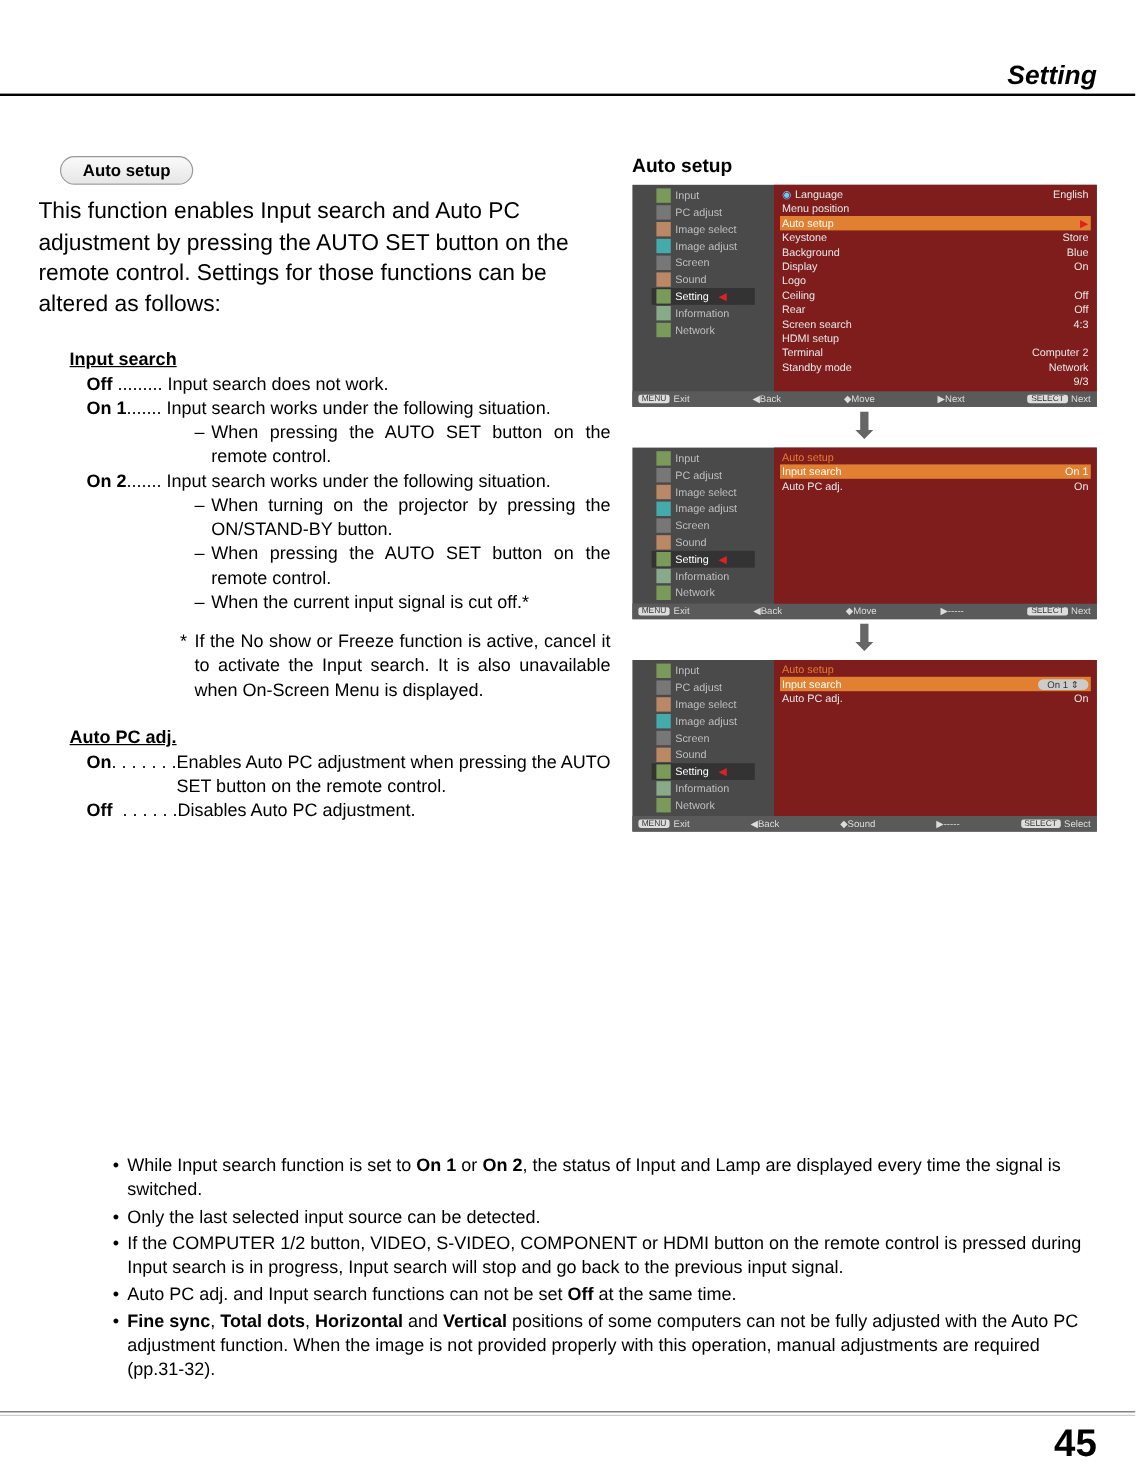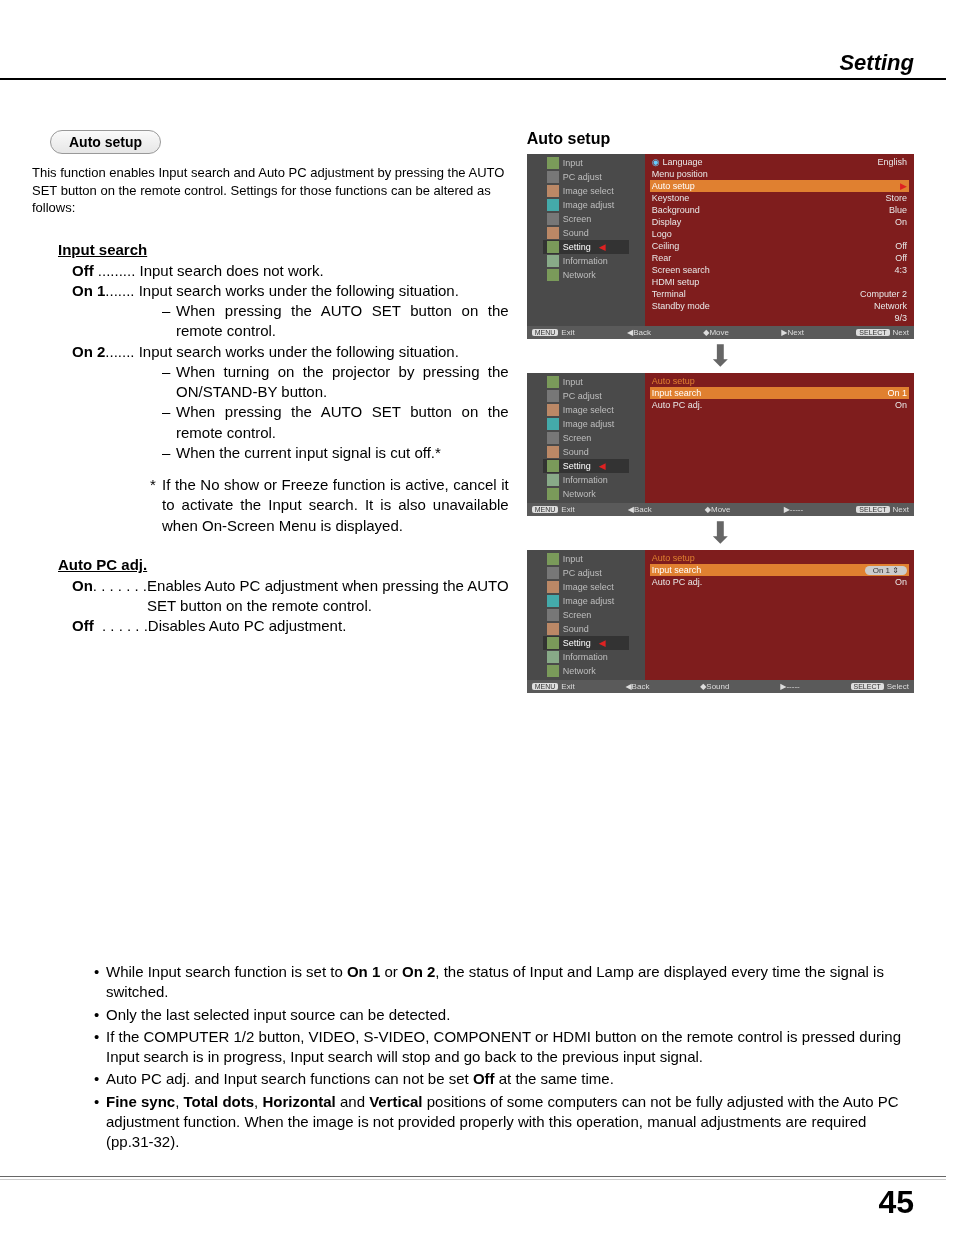--- a/index.html
+++ b/index.html
@@ -4,21 +4,21 @@
 <style>
   * { box-sizing: border-box; margin: 0; padding: 0; }
   body { font-family: Arial, Helvetica, sans-serif; background:#fff; color:#000; }
   .page { width:946px; height:1235px; position:relative; padding:50px 32px 0 32px; }
   .hdr-line { position:absolute; left:0; right:0; top:78px; border-top:2px solid #000; }
   .hdr-title { position:absolute; right:32px; top:50px; font-size:22px; font-weight:bold; font-style:italic; }
   .cols { display:flex; gap:18px; margin-top:80px; }
   .left { width:480px; }
   .right { width:390px; }
   .pill { display:inline-block; border:1px solid #999; border-radius:14px; background:linear-gradient(#fafafa,#e6e6e6); padding:3px 18px; font-weight:bold; font-size:14px; margin:0 0 10px 18px; }
-  .intro { font-size:13px; line-height:1.35; margin-bottom:24px; }
+  .intro { font-size:19px; line-height:1.35; margin-bottom:24px; }
   .sub-u { font-size:15px; font-weight:bold; text-decoration:underline; margin-left:26px; margin-bottom:3px; }
   .body-txt { font-size:15px; line-height:1.35; margin:0 0 6px 26px; text-align:justify; }
   .opt-row { display:flex; font-size:15px; line-height:1.35; margin-left:40px; }
   .opt-lbl { font-weight:bold; white-space:nowrap; }
   .opt-dots { white-space:pre; }
   .opt-val { flex:1; text-align:justify; }
   .dash-row { display:flex; font-size:15px; line-height:1.35; margin-left:130px; }
   .dash { width:14px; }
   .dash-txt { flex:1; text-align:justify; }
   .star-row { display:flex; font-size:15px; line-height:1.35; margin:12px 0 0 118px; }

